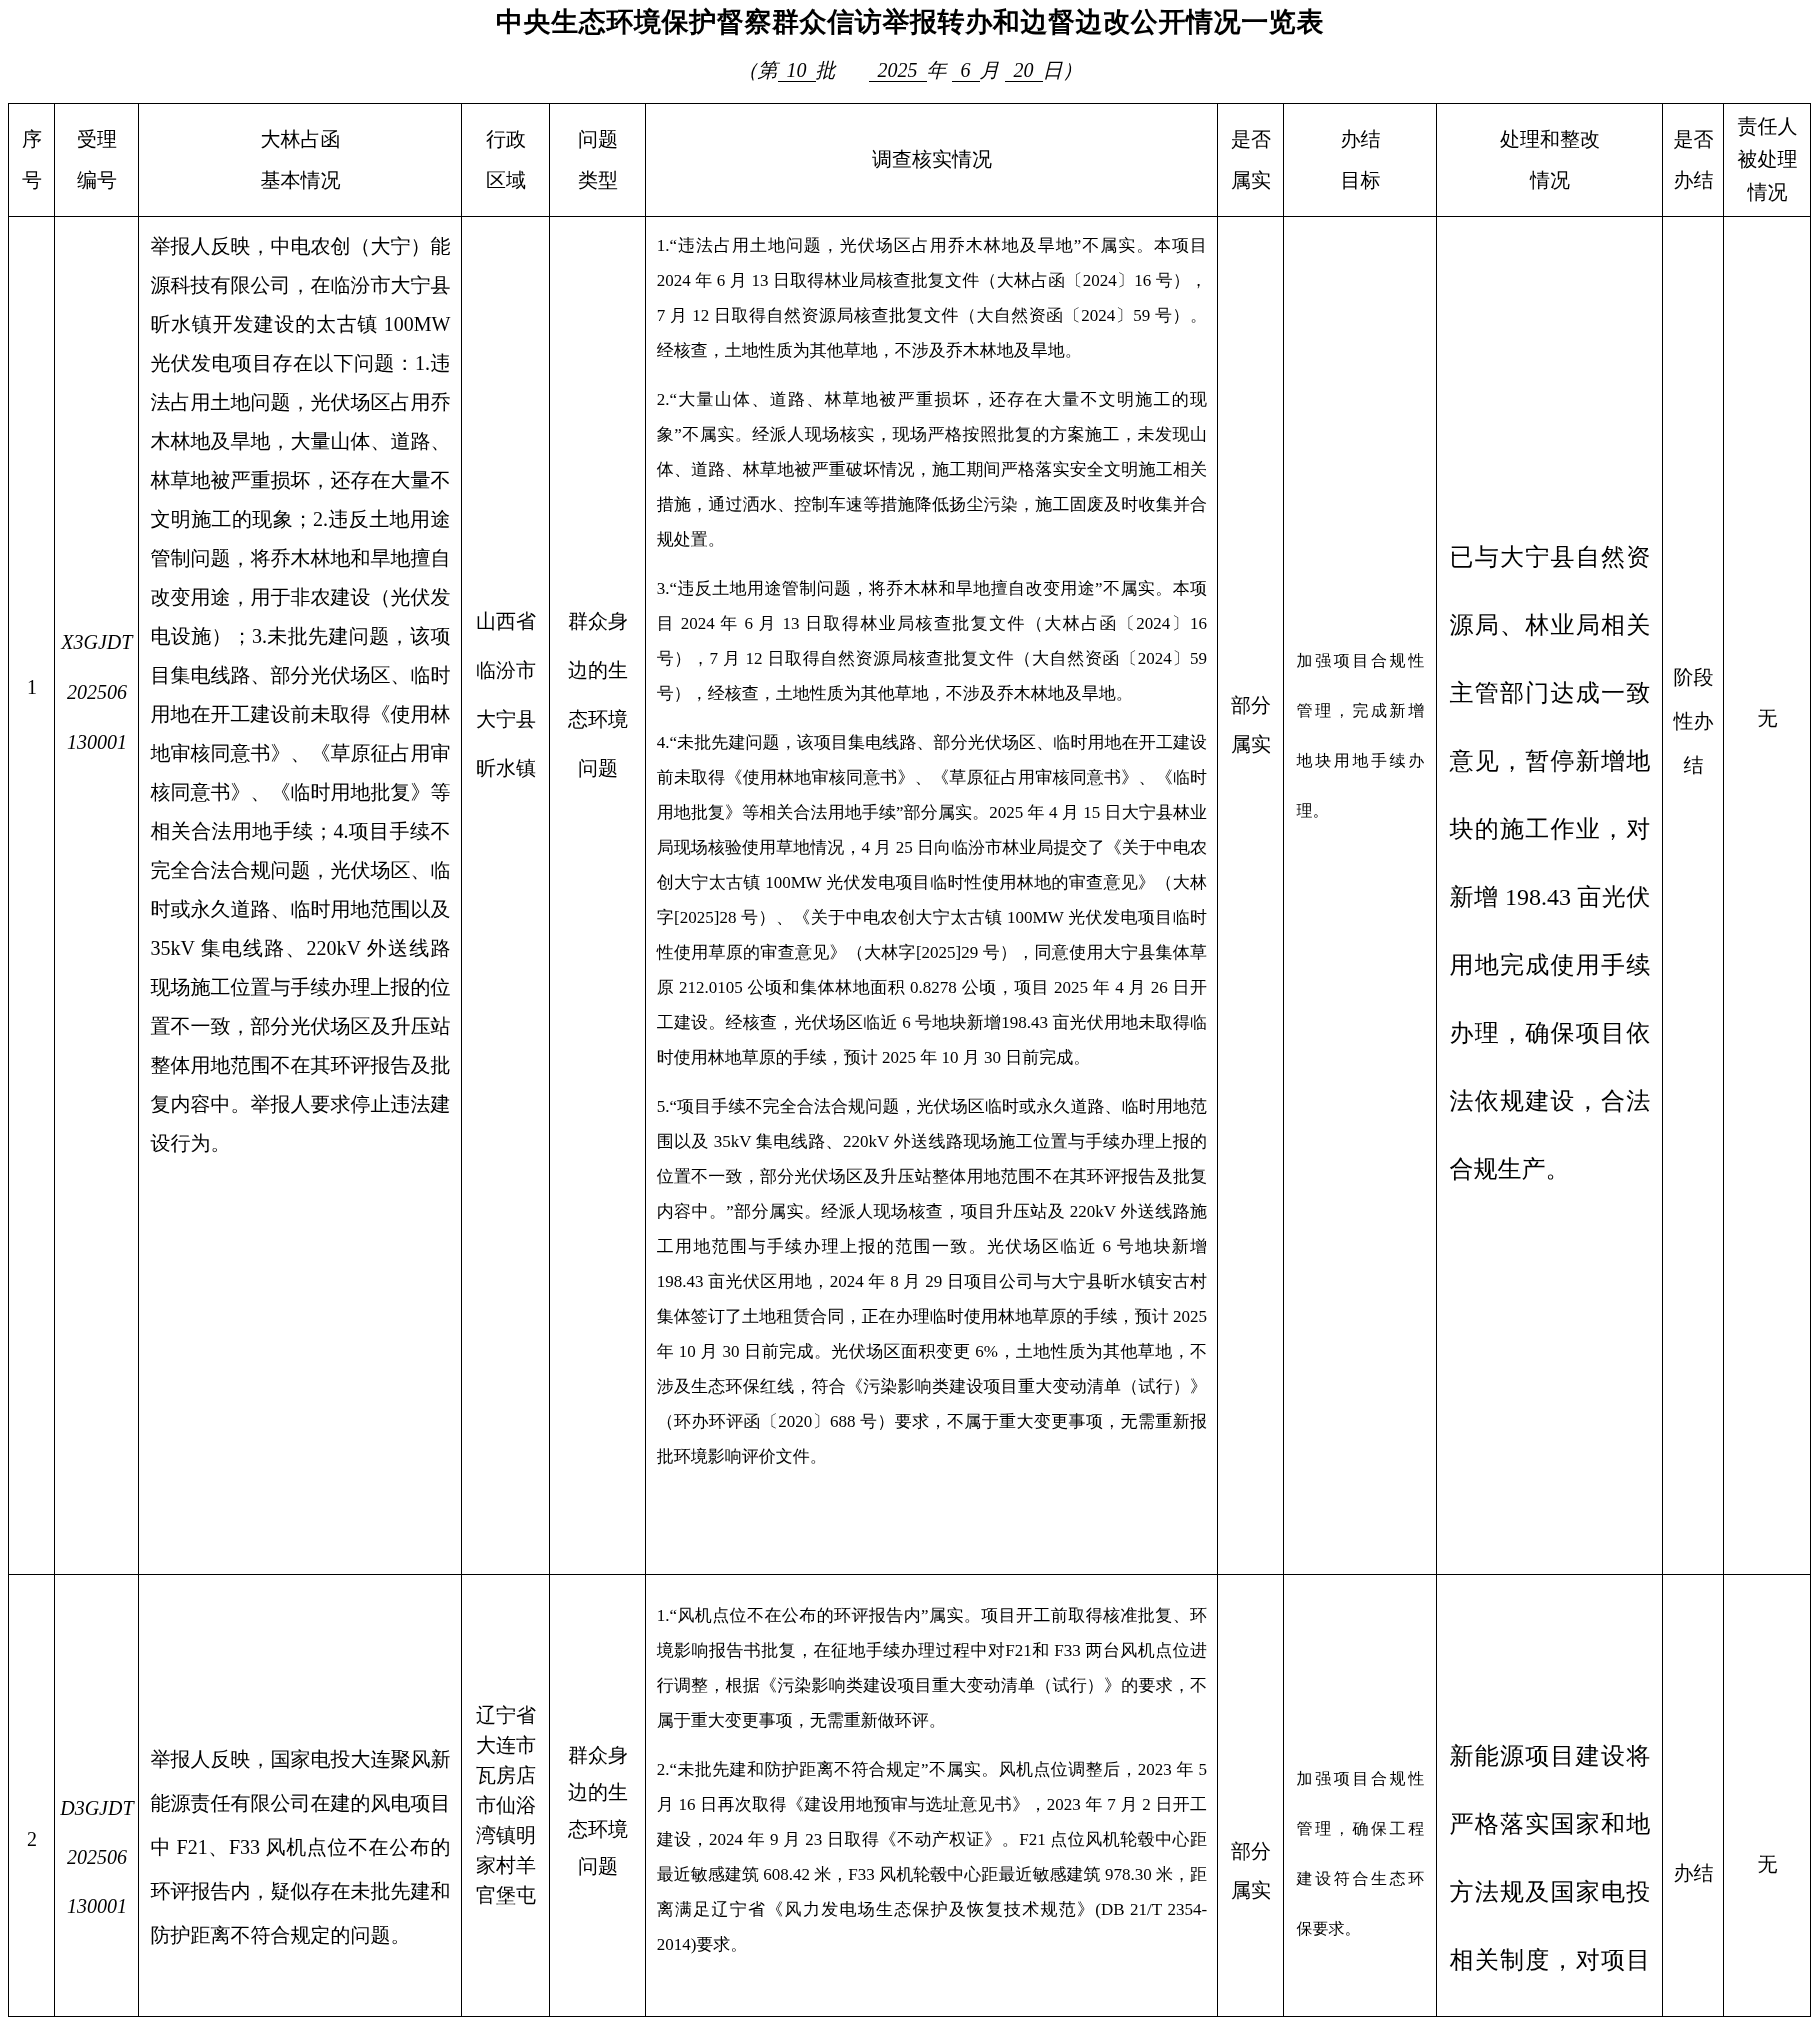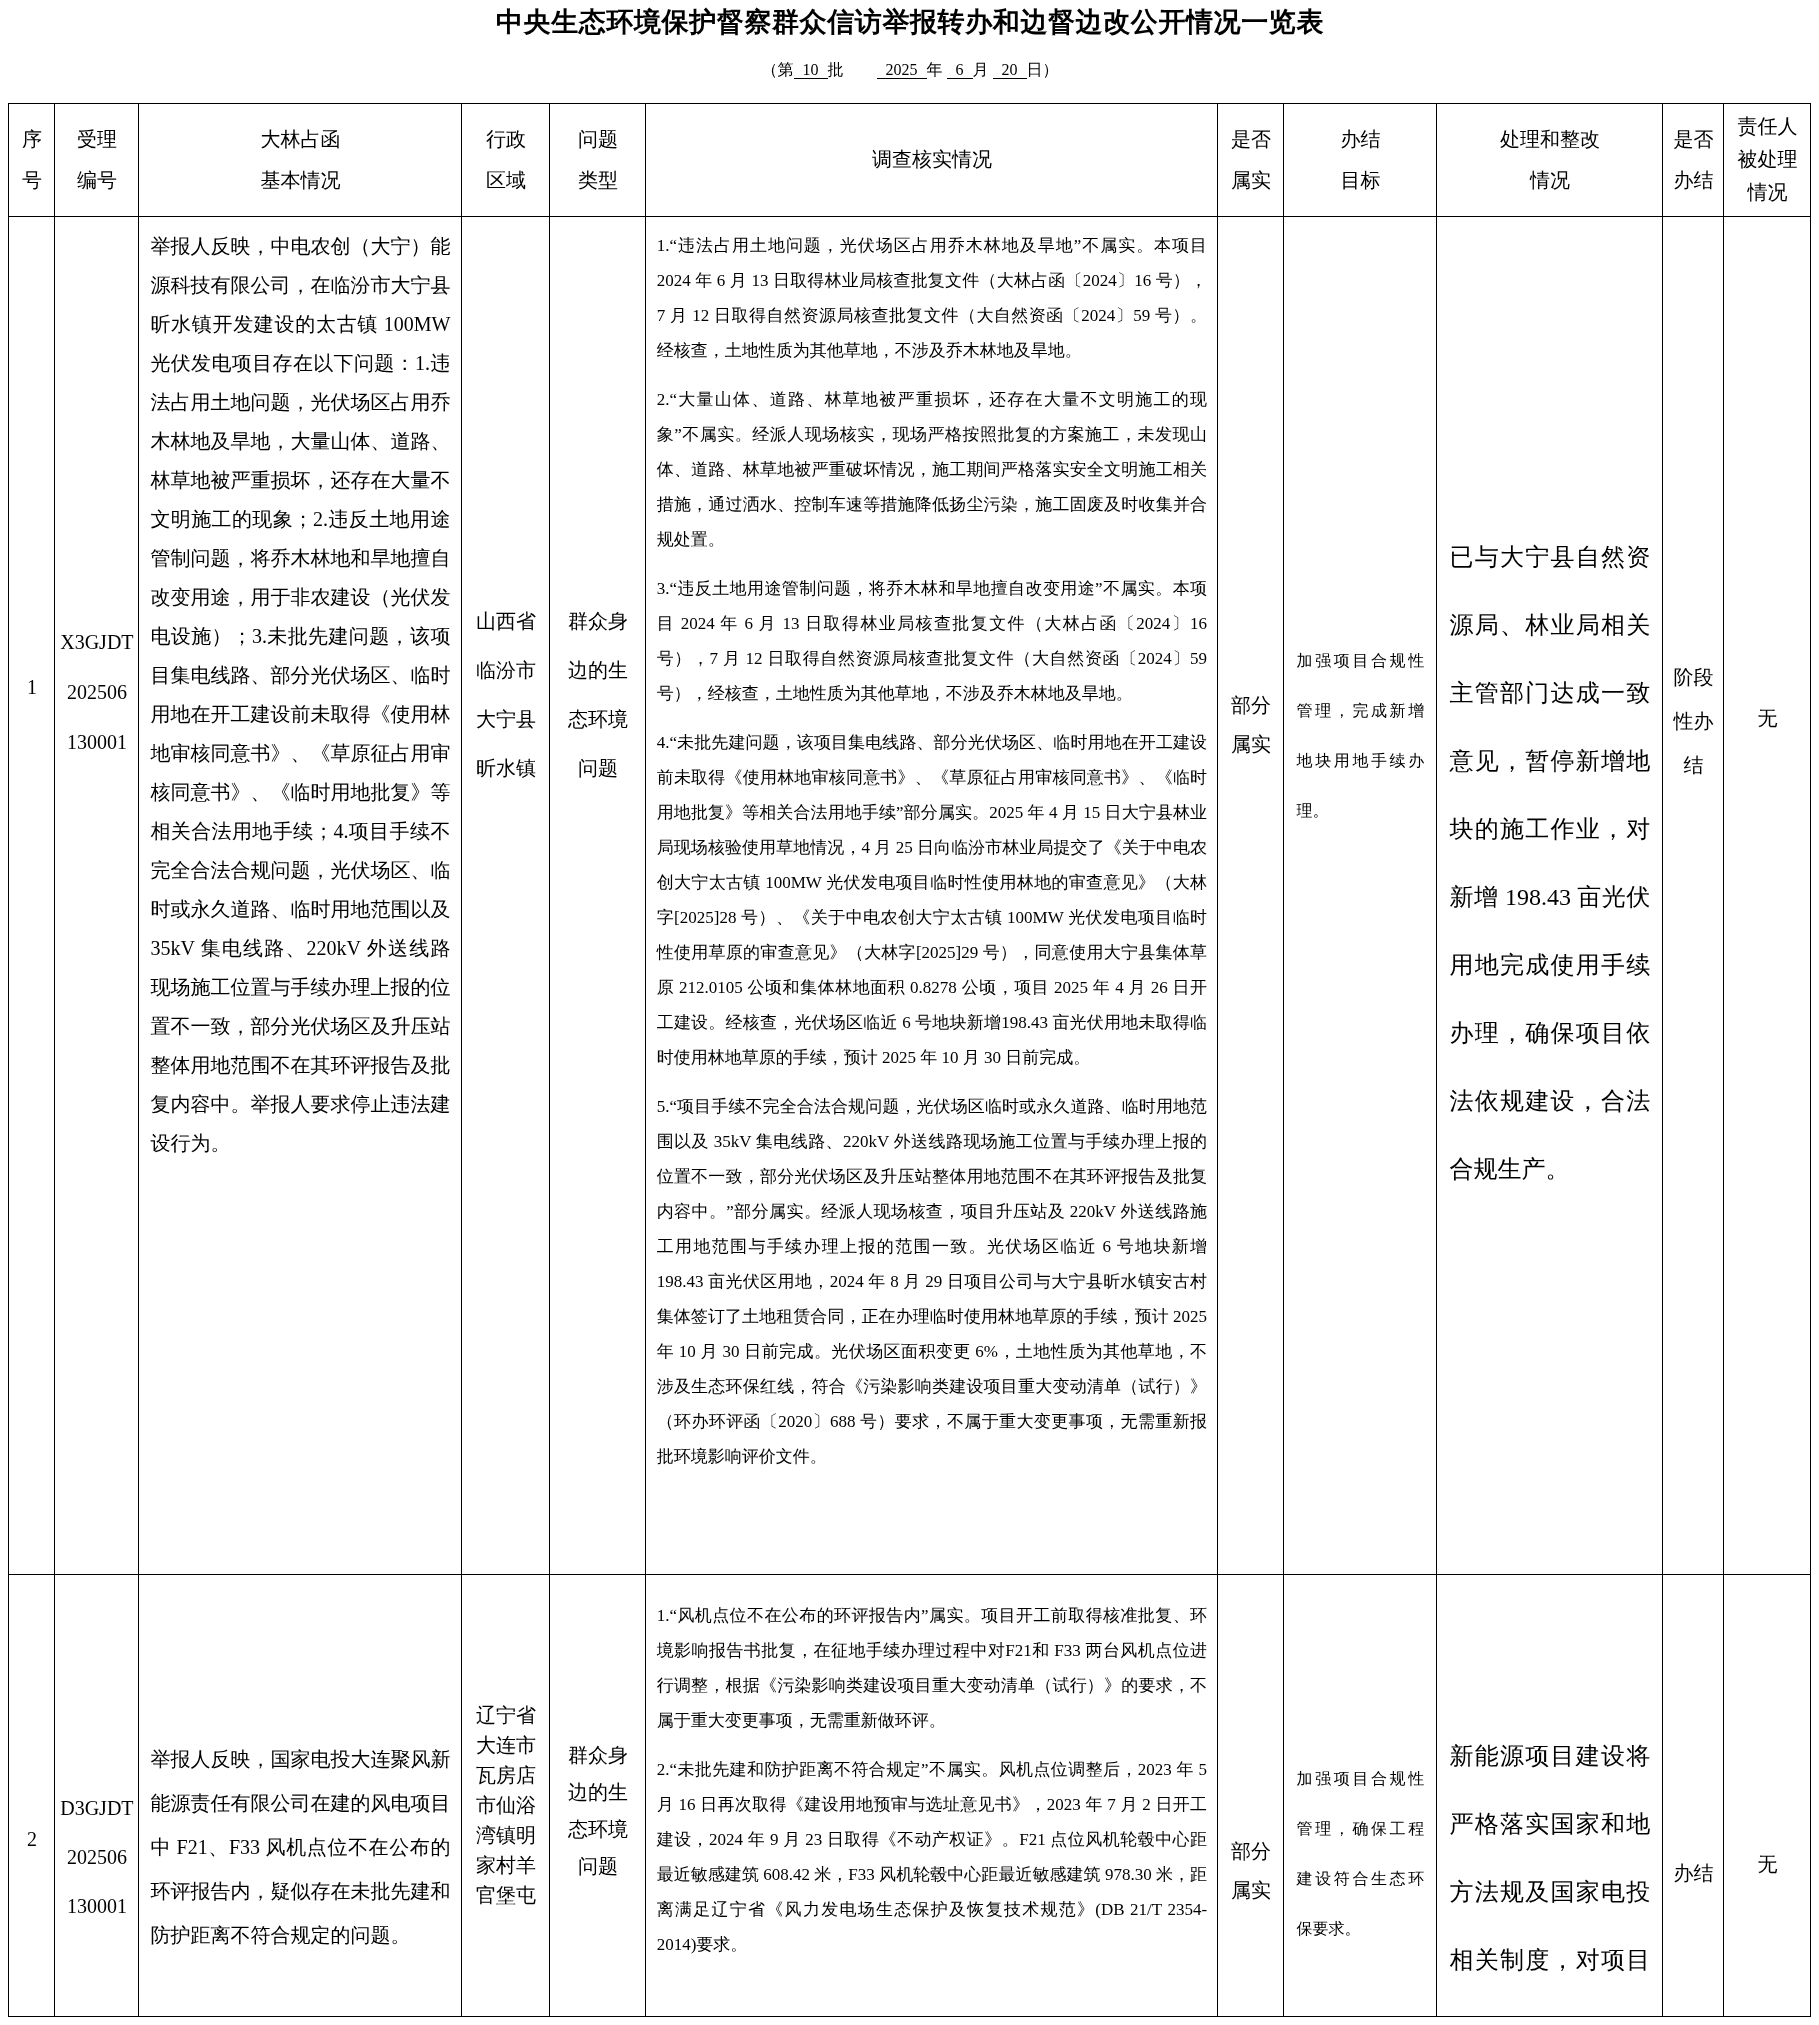--- a/index.html
+++ b/index.html
@@ -4,34 +4,34 @@
 <style>
   html,body{margin:0;padding:0;}
   body{
     width:1820px;height:2025px;overflow:hidden;background:#ffffff;color:#000;
     font-family:"Liberation Serif","DejaVu Serif",serif;
   }
   .title{
     text-align:center;padding-top:5.1px;font-size:27px;line-height:33px;font-weight:bold;
     font-family:"DejaVu Sans","Liberation Sans",sans-serif;letter-spacing:0.6px;
   }
-  .subtitle{text-align:center;margin-top:20.6px;font-size:16px;line-height:22px;}
+  .subtitle{text-align:center;margin-top:20.6px;font-size:20px;line-height:22px;font-style:italic;}
   .subtitle .u{border-bottom:1.3px solid #000;padding:0 9px;}
   .subtitle .gap{display:inline-block;width:33px;}
   table{table-layout:fixed;border-collapse:collapse;margin-left:8.4px;width:1802px;margin-top:22px;}
   th,td{border:1.9px solid #000;padding:0;vertical-align:top;overflow:hidden;}
   thead th{
     height:112px;vertical-align:middle;font-weight:normal;font-size:20px;line-height:41px;
     white-space:pre-line;text-align:center;
   }
   thead th.h-resp{line-height:33px;}
   .r1 .clip{height:1357px;overflow:hidden;}
   .r2 .clip{height:441px;overflow:hidden;}
   .ct{text-align:center;font-size:20px;}
-  .pre{white-space:pre-line;}
+  .pre{white-space:pre-line;font-style:italic;}
   .narrow3{width:3.1em;margin:0 auto;}
   .narrow2{width:2.1em;margin:0 auto;}
   .seq1{margin-top:457px;line-height:26px;}
   .seq2{margin-top:251px;line-height:26px;}
   .case1{margin-top:400px;line-height:50px;}
   .case2{margin-top:209px;line-height:49px;}
   .problem{padding:0 11px;text-align:justify;font-size:20px;}
   .problem1{margin-top:10.3px;line-height:39px;}
   .problem2{margin-top:162px;line-height:44px;}
   .region1{margin-top:380px;line-height:49px;}

